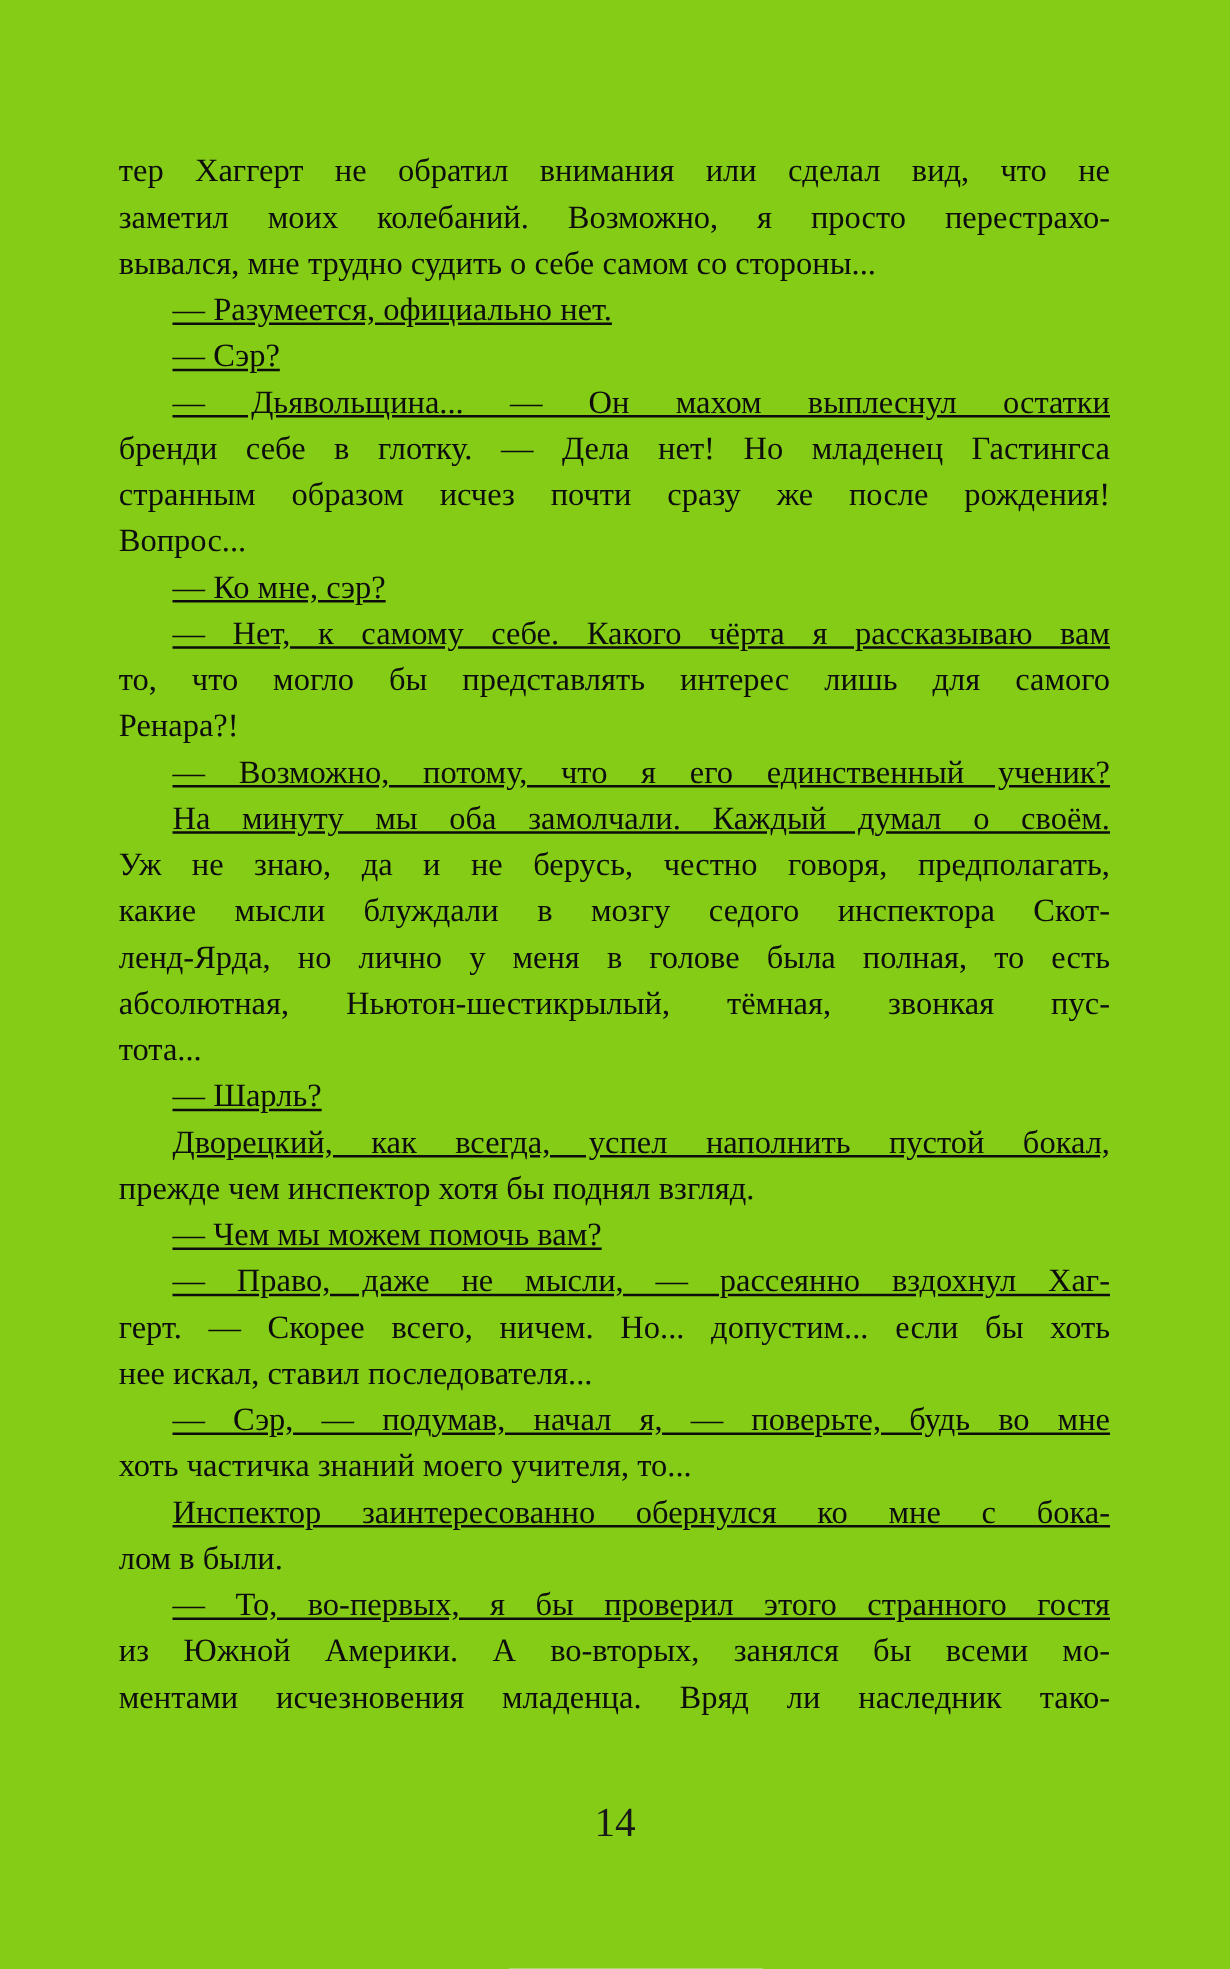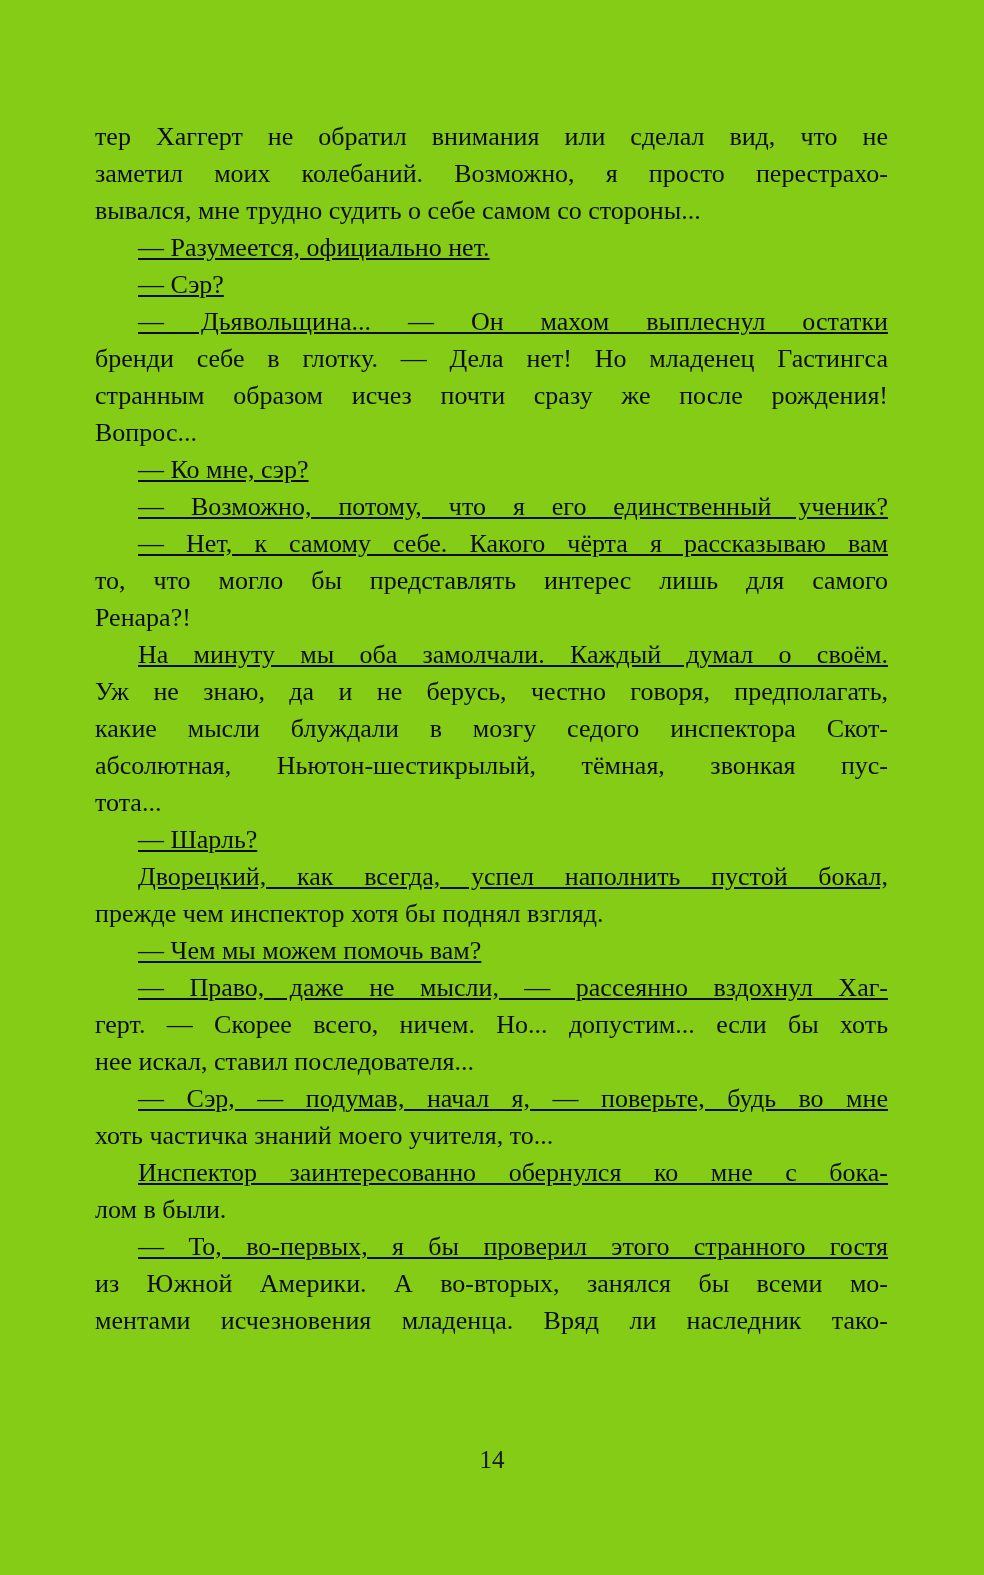--- a/index.html
+++ b/index.html
@@ -40,21 +40,21 @@
   .line.first-indent {
     text-indent: 43px;
     text-decoration: underline;
   }
   .page-number {
     position: absolute;
     left: 0;
     right: 0;
     top: 1441px;
     text-align: center;
-    font-size: 25px;
+    font-size: 33px;
     line-height: 37px;
     color: #181818;
   }
 </style>
 </head>
 <body>
 
 <div class="book-page">
   <div class="text-block" id="text-block">
       <div class="para">
@@ -71,31 +71,32 @@
       <div class="para">
         <div class="line just first-indent">— Дьявольщина... — Он махом выплеснул остатки</div>
         <div class="line just">бренди себе в глотку. — Дела нет! Но младенец Гастингса</div>
         <div class="line just">странным образом исчез почти сразу же после рождения!</div>
         <div class="line">Вопрос...</div>
       </div>
       <div class="para">
         <div class="line first-indent">— Ко мне, сэр?</div>
       </div>
       <div class="para">
-        <div class="line just first-indent">— Возможно, потому, что я его единственный ученик?</div>
-      </div>
-      <div class="para">
         <div class="line just first-indent">— Нет, к самому себе. Какого чёрта я рассказываю вам</div>
         <div class="line just">то, что могло бы представлять интерес лишь для самого</div>
         <div class="line">Ренара?!</div>
       </div>
       <div class="para">
+        <div class="line just first-indent">— Возможно, потому, что я его единственный ученик?</div>
+      </div>
+      <div class="para">
         <div class="line just first-indent">На минуту мы оба замолчали. Каждый думал о своём.</div>
         <div class="line just">Уж не знаю, да и не берусь, честно говоря, предполагать,</div>
         <div class="line just">какие мысли блуждали в мозгу седого инспектора Скот-</div>
+        <div class="line just">ленд-Ярда, но лично у меня в голове была полная, то есть</div>
         <div class="line just">абсолютная, Ньютон-шестикрылый, тёмная, звонкая пус-</div>
         <div class="line">тота...</div>
       </div>
       <div class="para">
         <div class="line first-indent">— Шарль?</div>
       </div>
       <div class="para">
         <div class="line just first-indent">Дворецкий, как всегда, успел наполнить пустой бокал,</div>
         <div class="line">прежде чем инспектор хотя бы поднял взгляд.</div>
       </div>

